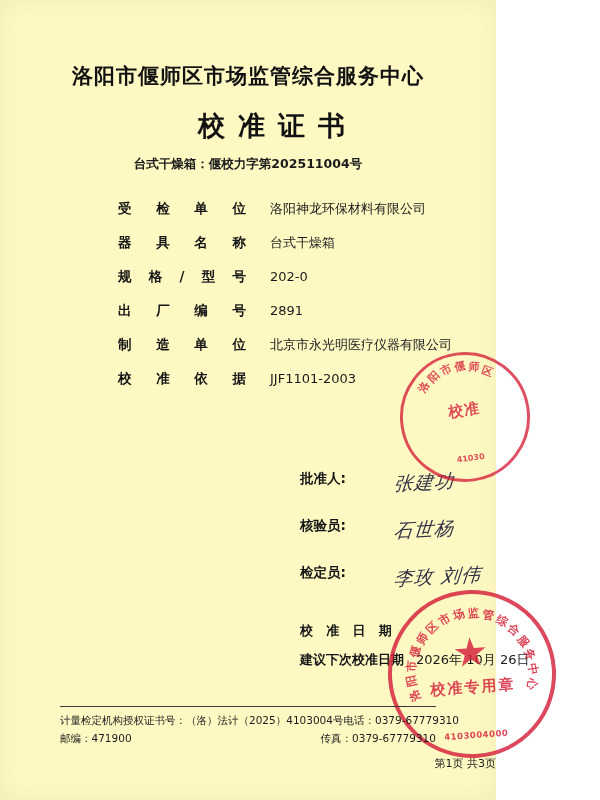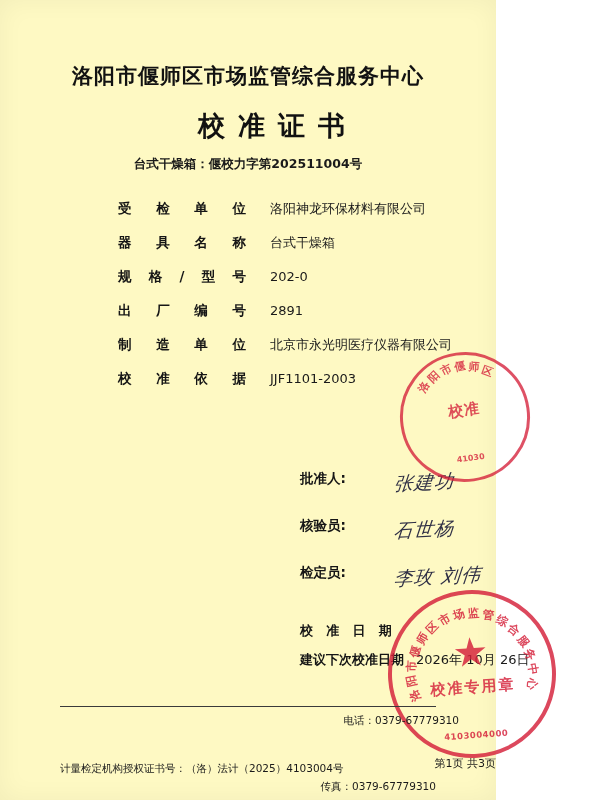--- a/index.html
+++ b/index.html
@@ -166,21 +166,21 @@
     padding-top: 7px;
   }
   .footer-row {
     display: flex;
     justify-content: space-between;
     font-family: "DejaVu Sans", sans-serif;
     font-size: 10.5px;
     color: #1a1a1a;
     margin-bottom: 4px;
   }
-  .footer-left { white-space: nowrap; margin-top: 48px; }
+  .footer-left { white-space: nowrap; }
   .footer-right { white-space: nowrap; }
   .page-num {
     position: absolute;
     top: 756px;
     left: 0; right: 0;
     text-align: right;
     font-family: "DejaVu Sans", sans-serif;
     font-size: 11px;
     color: #1a1a1a;
   }

